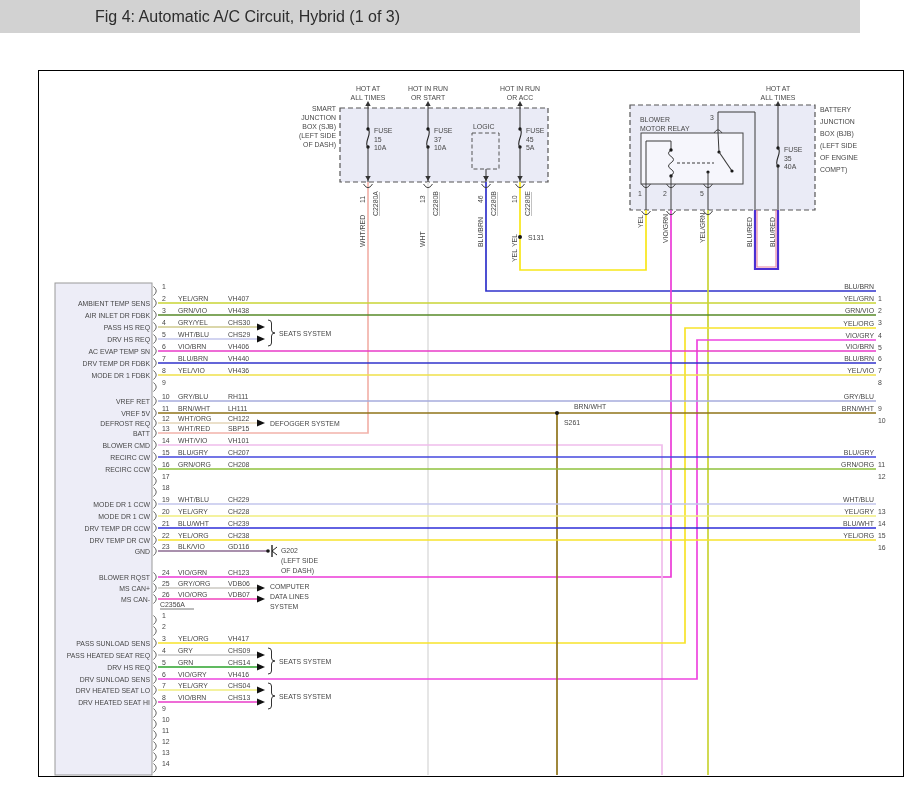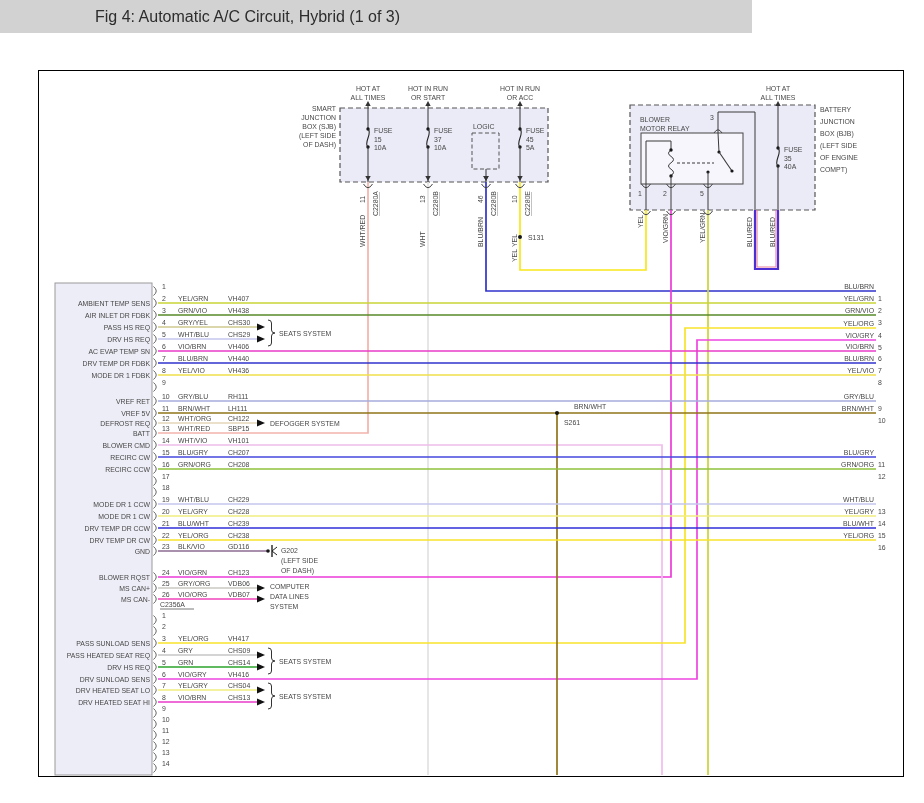--- a/index.html
+++ b/index.html
@@ -1,18 +1,18 @@
 <!DOCTYPE html>
 <html><head>
 <meta charset="utf-8">
 <style>
   html,body{margin:0;padding:0;background:#fff;}
   body{width:924px;height:803px;position:relative;overflow:hidden;
        font-family:"Liberation Sans",sans-serif;}
-  .titlebar{position:absolute;left:0;top:0;width:752px;height:33px;
+  .titlebar{position:absolute;left:0;top:0;width:860px;height:33px;
        background:#d2d2d2;}
   .titlebar span{display:block;margin-left:95px;line-height:33px;
        font-size:16px;color:#2d2d2d;}
   .diagram{position:absolute;left:38px;top:70px;width:864px;height:705px;
        border:1.6px solid #000;background:#fff;}
   svg text{font-family:"Liberation Sans",sans-serif;}
 </style>
 </head>
 <body>
 

